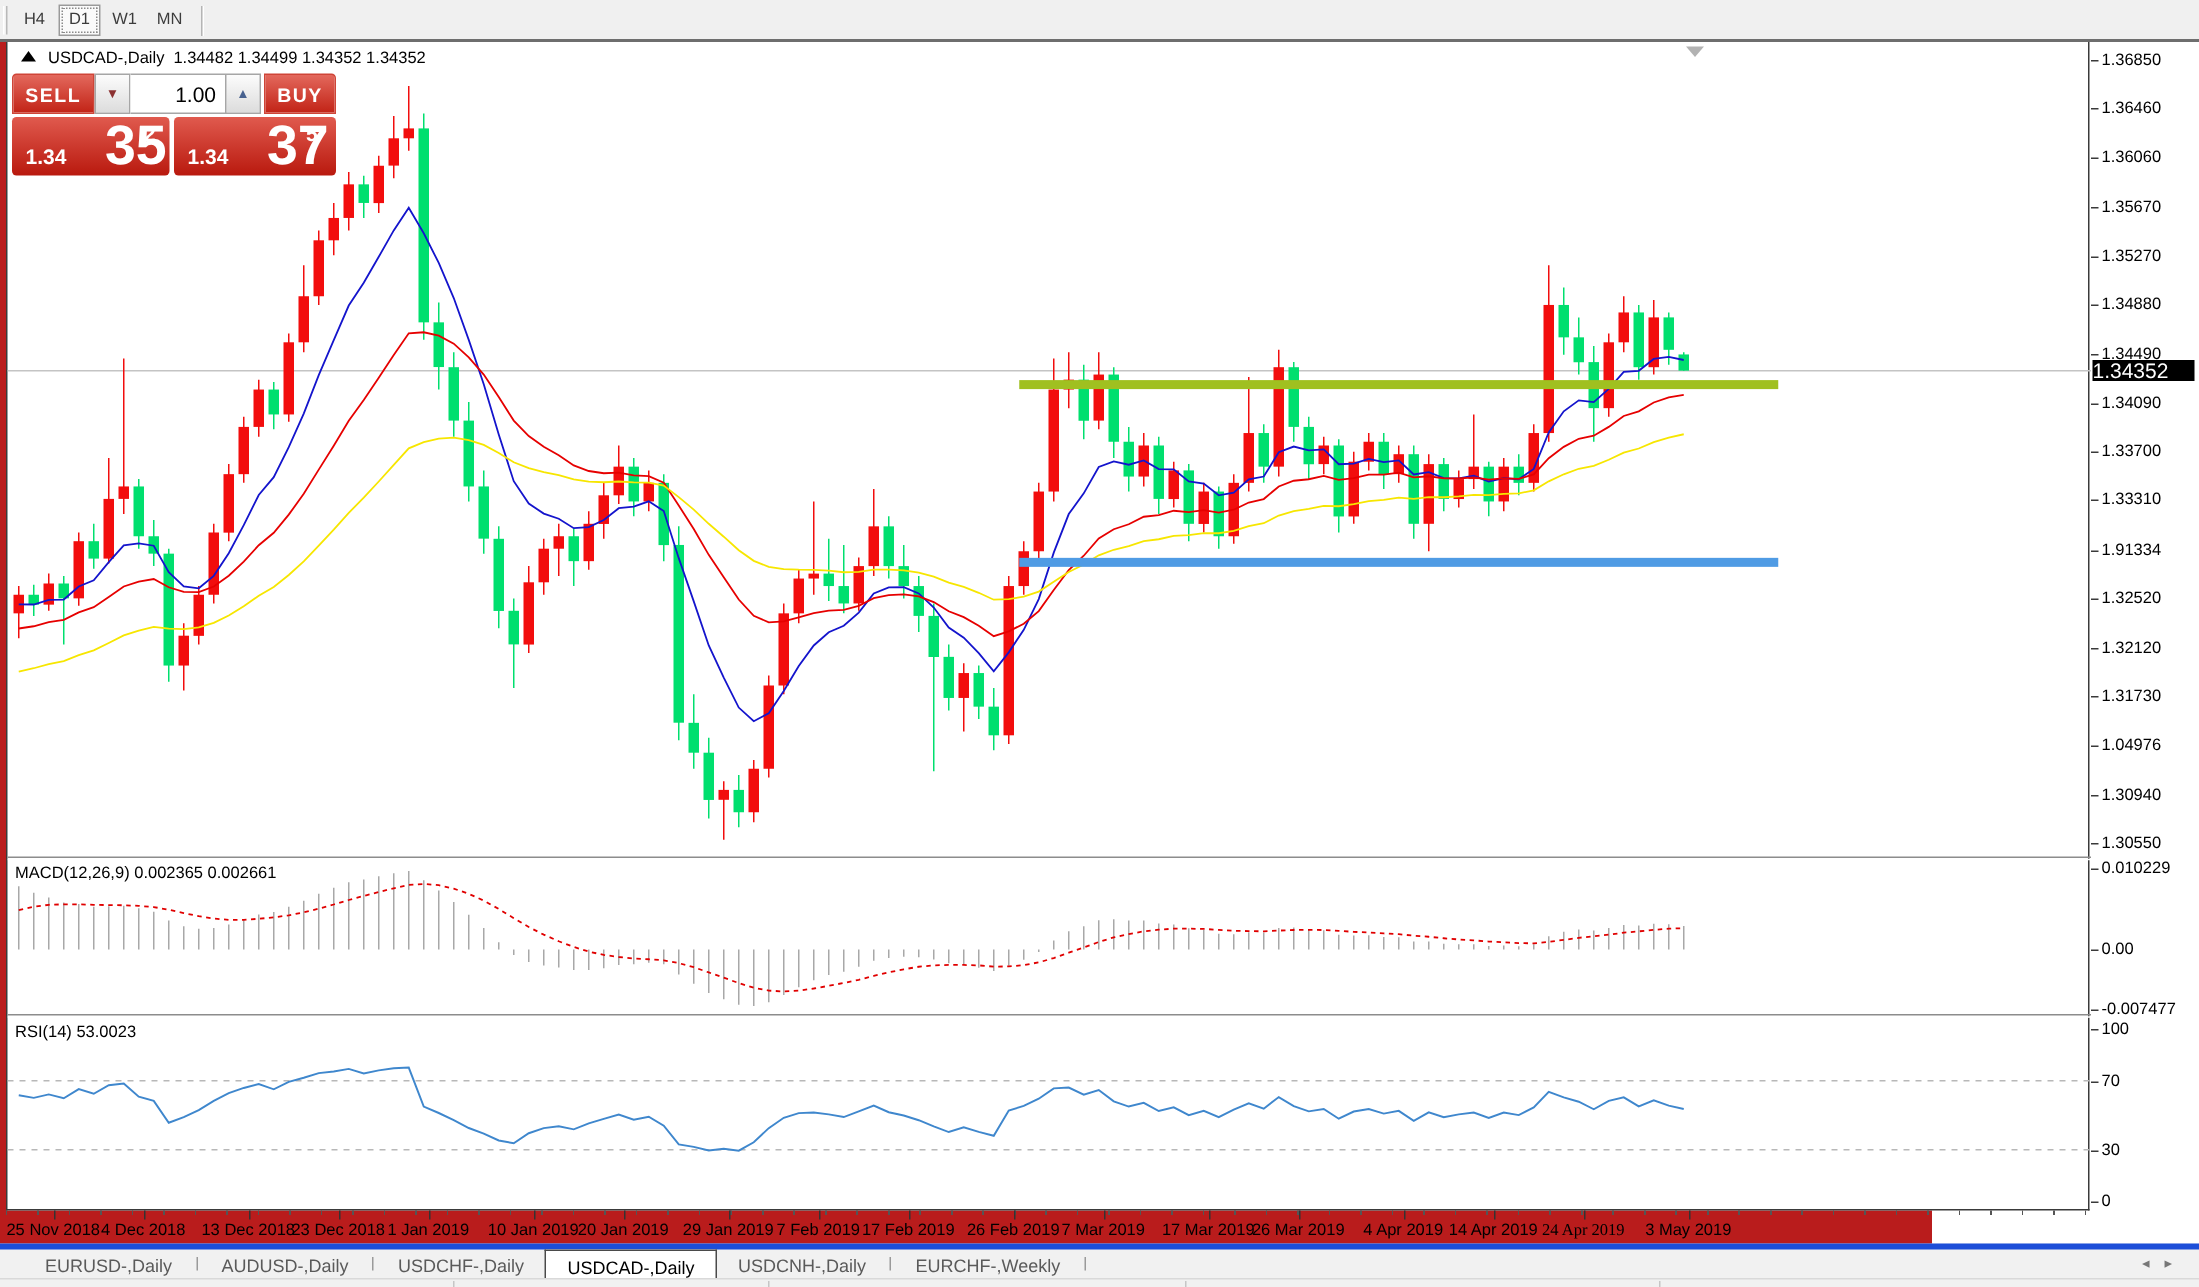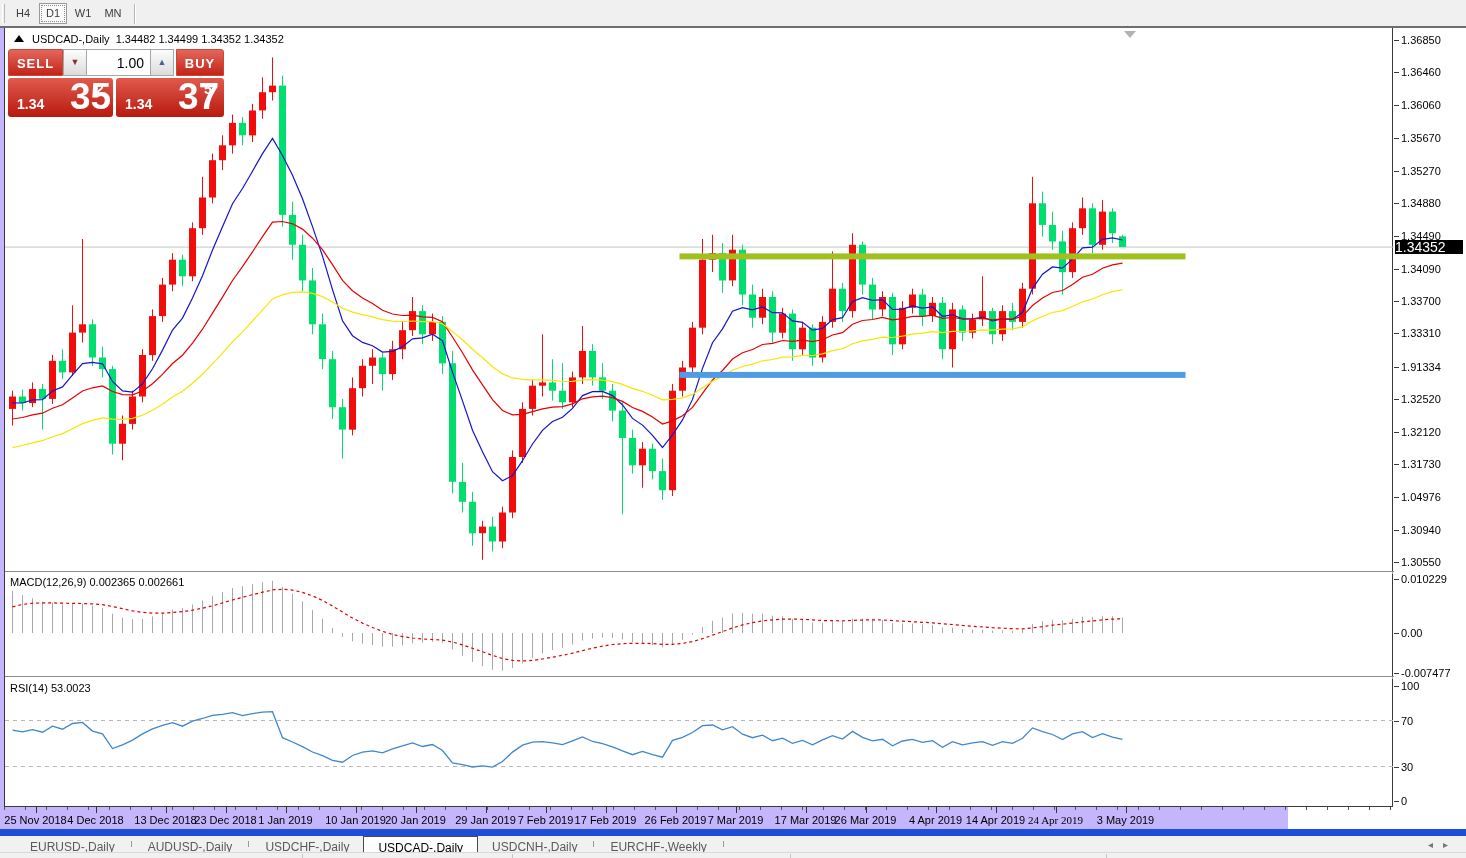--- a/index.html
+++ b/index.html
@@ -1,18 +1,18 @@
 <!DOCTYPE html>
 <html><head>
 <meta charset="utf-8">
 <style>
   * { margin:0; padding:0; box-sizing:border-box; }
   html,body { width:1466px; height:858px; background:#fff; overflow:hidden;
               font-family:"Liberation Sans", sans-serif; }
-  #root { position:relative; width:1288px; height:858px; background:#c4b5fd; }
+  #root { position:relative; width:1288px; height:858px; background:#b91c1c; }
 
   
   .toolbar { position:absolute; left:0; top:0; width:1466px; height:28px;
              background:#f0f0f0; border-bottom:2px solid #6e6e6e; }
   .toolbar .grip { position:absolute; left:2px; top:4px; width:3px; height:19px;
                    border-left:1px solid #fff; border-right:1px solid #b9b9b9; }
   .tfbtn { position:relative; float:left; margin:3px 1px 0 1px; width:28px; height:21px;
            font-size:11px; color:#3c3c3c; text-align:center; line-height:21px; cursor:pointer; }
   .tfbtn.active { background:#fafafa; border:1px solid #9a9a9a; outline:1px dotted #8a8a8a;
                   outline-offset:-3px; line-height:19px; }
@@ -71,21 +71,21 @@
 
   .date-axis { position:absolute; left:4px; top:807px; width:1389px; height:21px; }
   .minor-ticks { position:absolute; left:0; top:0; width:1389px; height:3px;
       background:repeating-linear-gradient(to right,#555 0 1px,transparent 1px 21px); }
   .dtick { position:absolute; top:0; width:1px; height:6px; background:#333; }
   .dlabel { position:absolute; top:7px; width:84px; text-align:center; font-size:11px; color:#000;
             white-space:nowrap; }
 
   
   .tabbar { position:absolute; left:0; top:829px; width:1466px; height:23px;
-            background:#f1f1f1; border-top:7px solid #1d4ed8; display:flex; align-items:stretch; }
+            background:#f1f1f1; border-top:4px solid #1d4ed8; display:flex; align-items:stretch; }
   .tab { padding:0 14px; font-size:12px; color:#5a5a5a; line-height:22px; cursor:pointer;
          white-space:nowrap; }
   .tab.active { background:#fff; color:#000; border:1px solid #4a4a4a; border-bottom:none;
                 margin-top:0; }
   .tabsep { width:1px; background:#9a9a9a; margin:5px 2px; }
   .tab-arrows { position:absolute; right:8px; top:3px; font-size:10px; color:#777;
                 letter-spacing:10px; cursor:pointer; }
 
   .statusbar { position:absolute; left:0; top:852px; width:1466px; height:6px;
                background:#f1f1f1; border-top:1px solid #d9d9d9; }

